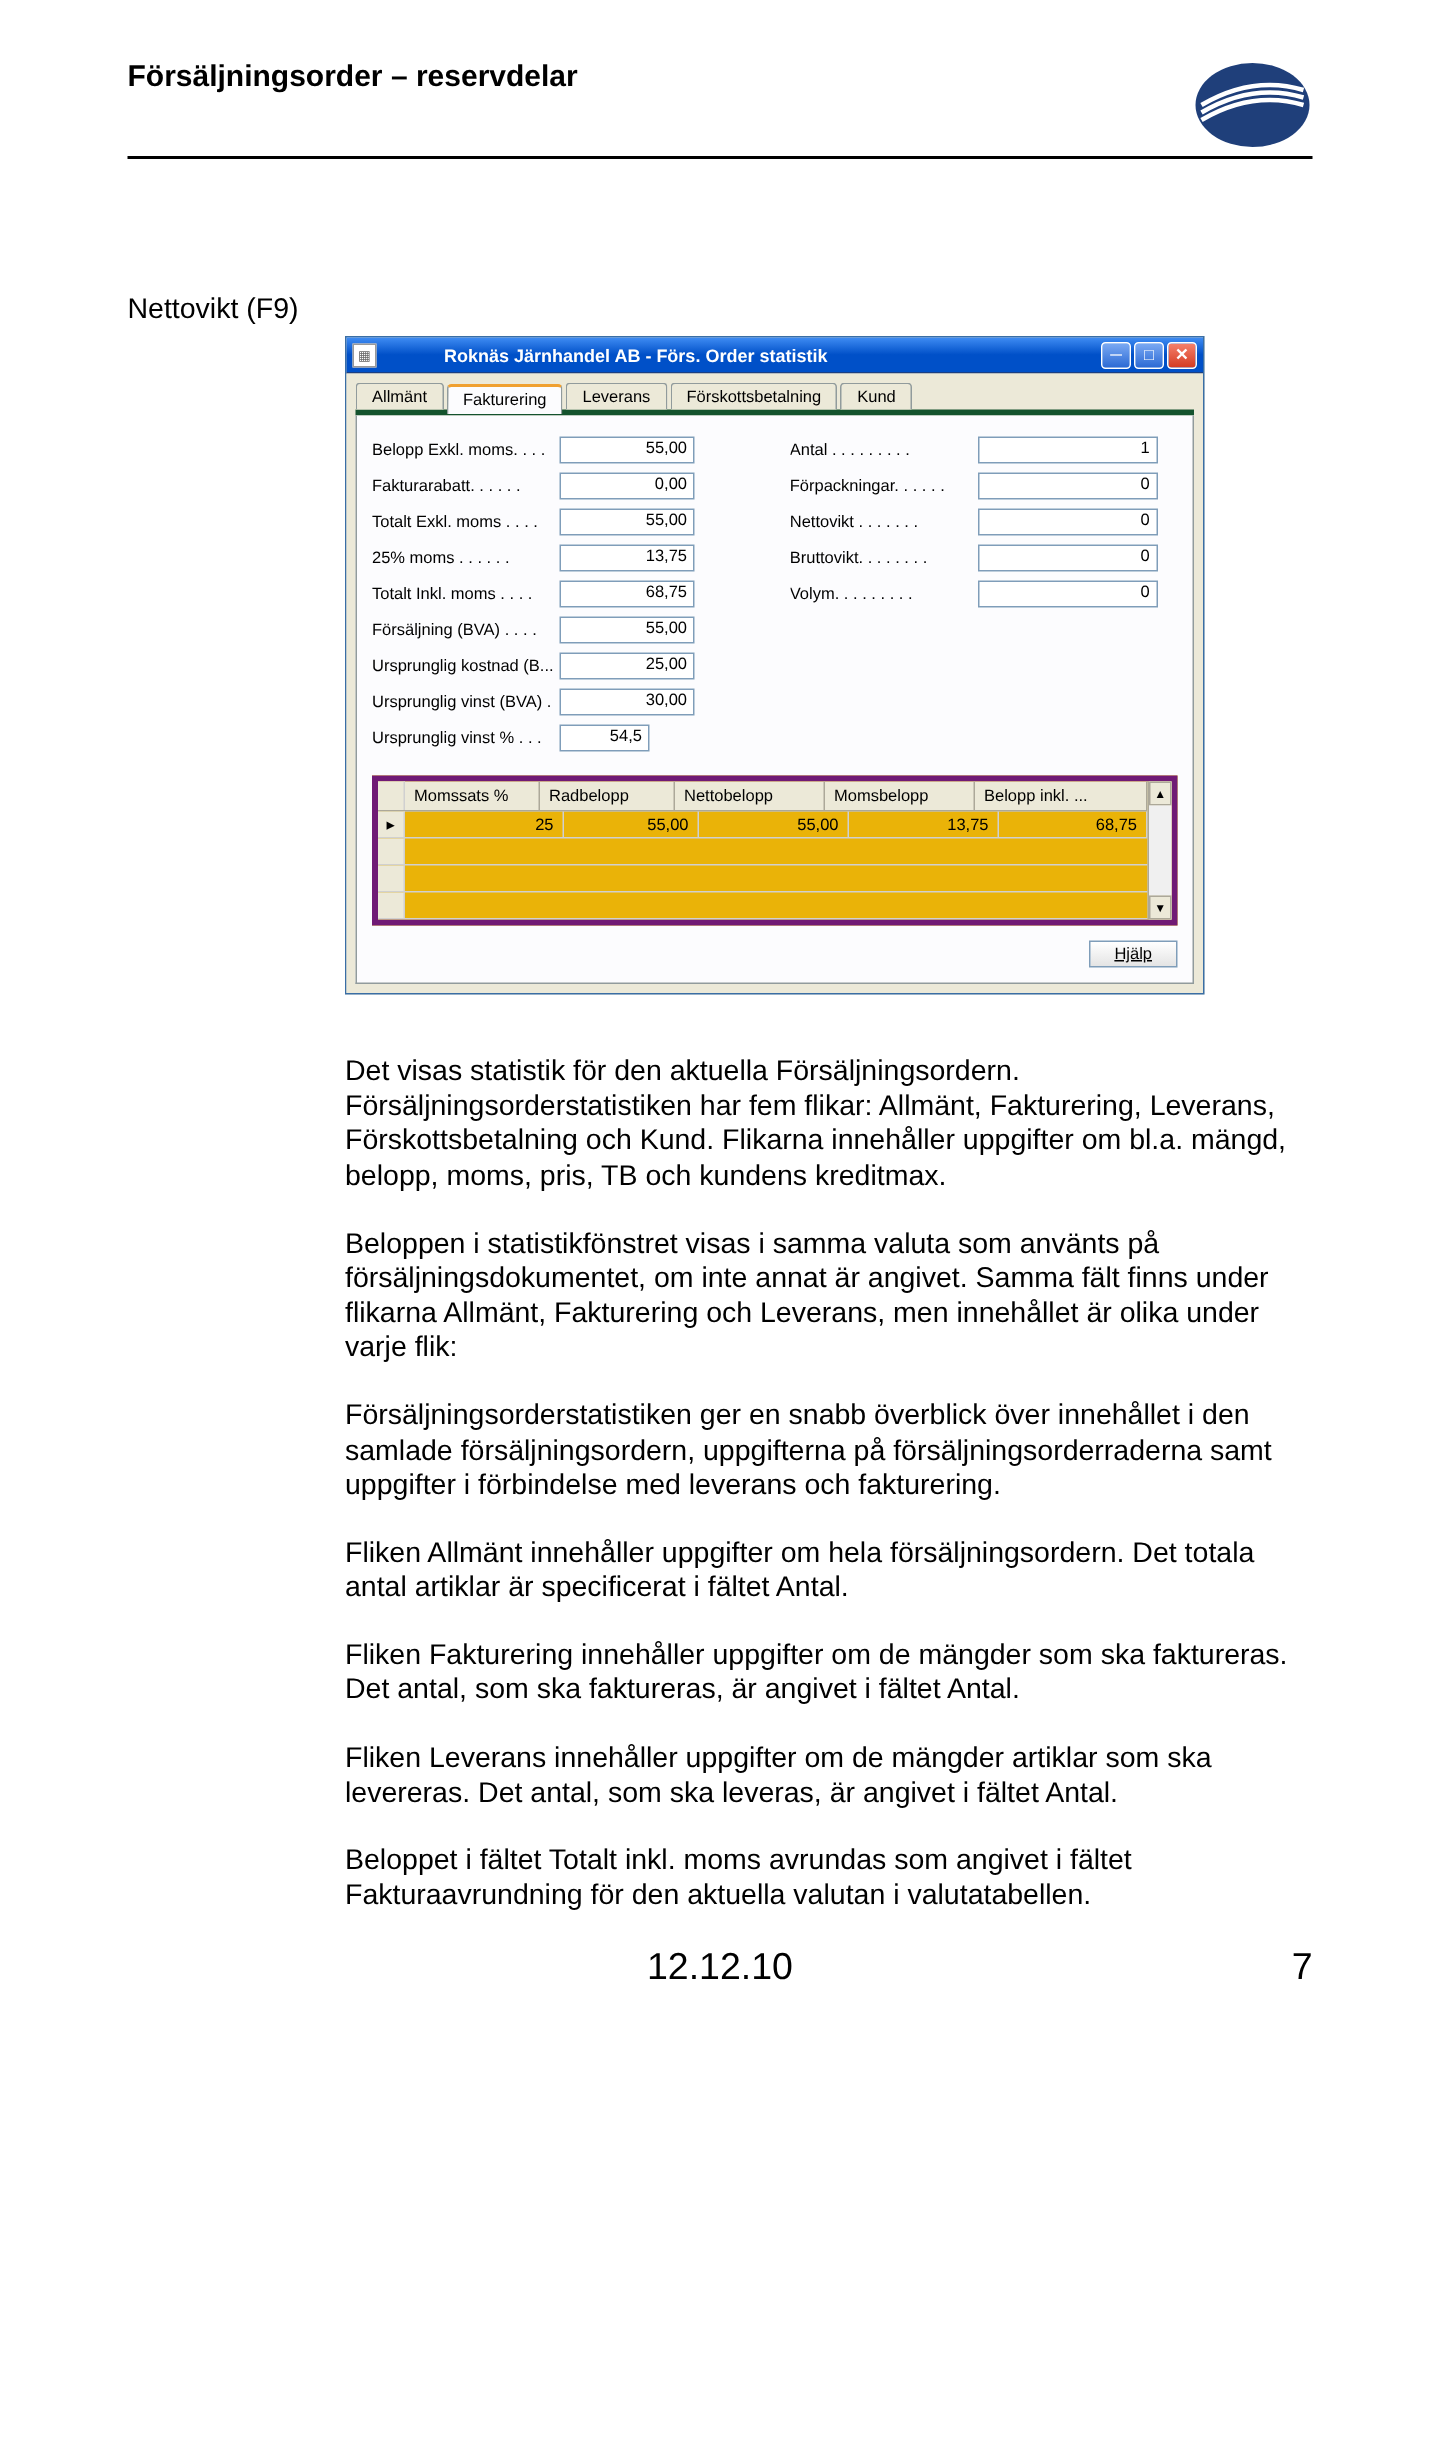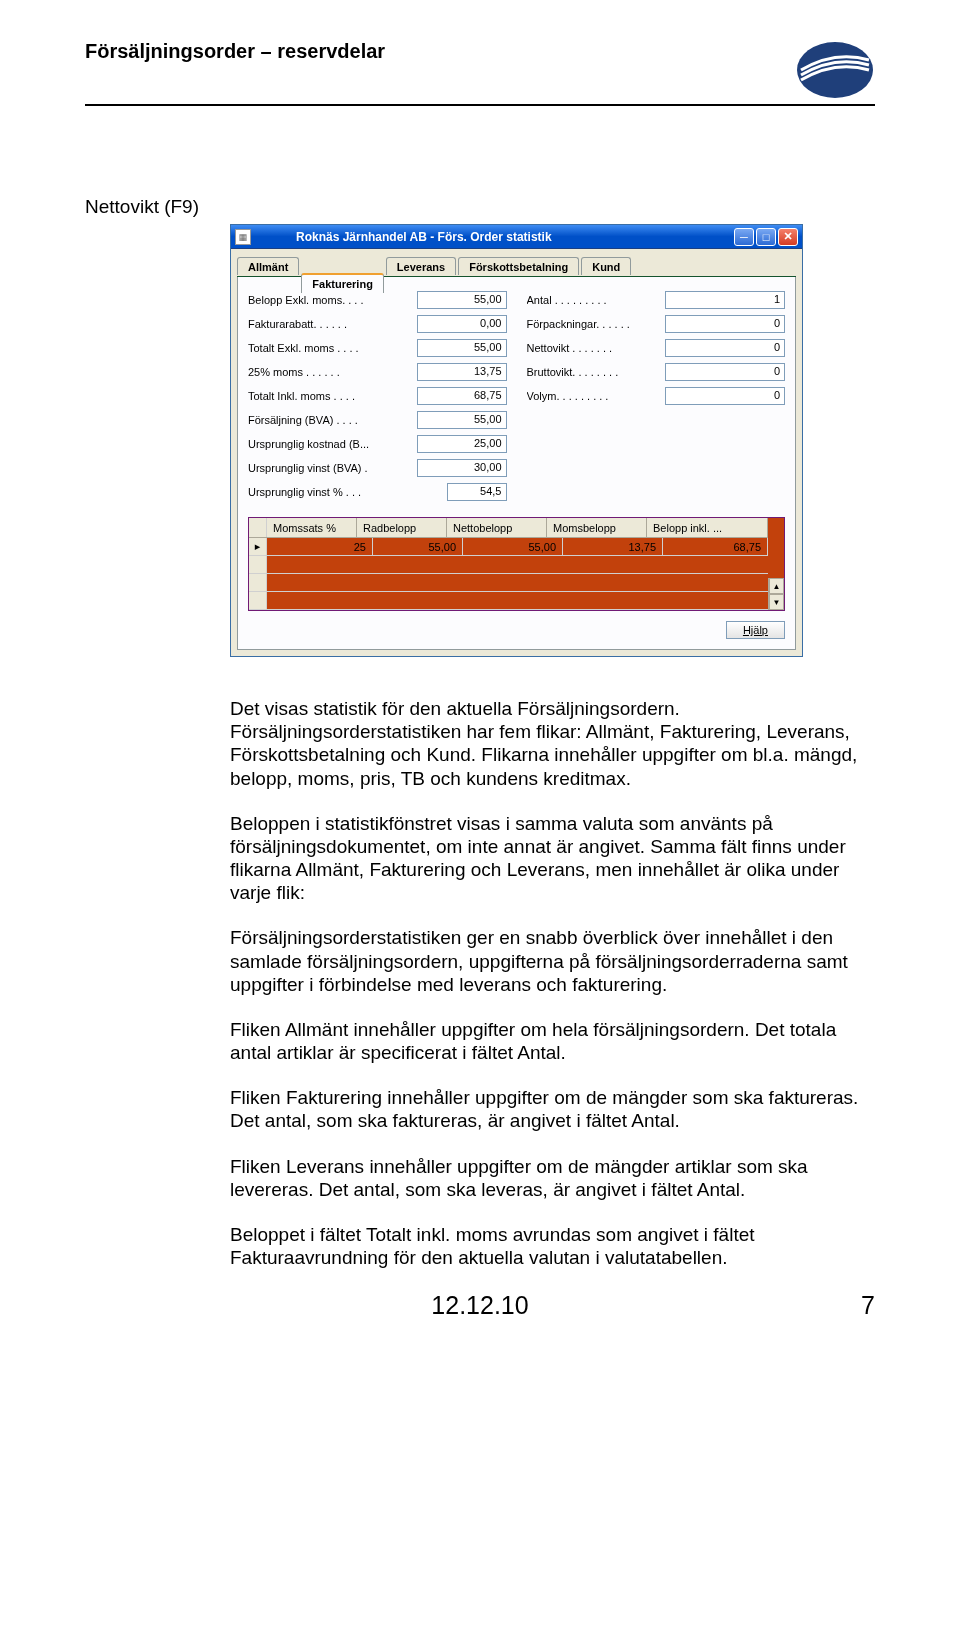--- a/index.html
+++ b/index.html
@@ -87,75 +87,72 @@
     background: linear-gradient(to bottom, #f5816b, #d43b22);
     color: #fff;
     font-weight: bold;
   }
   .win-body {
     padding: 6px;
     background: #ece9d8;
   }
   .tabstrip {
     display: flex;
-    align-items: center;
-    border-bottom: 1px solid #14532d;
+    align-items: flex-start;
+    border-bottom: 4px solid #14532d;
     height: 22px;
-    font-weight: bold;
   }
   .tab {
     border: 1px solid #919b9c;
     border-bottom: none;
     border-radius: 3px 3px 0 0;
     padding: 3px 10px 2px 10px;
     margin-right: 2px;
     background: #ece9d8;
     font-size: 11px;
     cursor: pointer;
     position: relative;
   }
   .tab.active {
     background: #fcfcfe;
     border-top: 2px solid #f0a030;
     padding-bottom: 3px;
-    top: 17px;
+    top: 1px;
   }
   .tab-panel {
     border: 1px solid #919b9c;
     border-top: none;
     background: #fcfcfe;
     padding: 12px 10px 10px 10px;
   }
   .cols { display: flex; gap: 20px; }
   .col { flex: 1; }
   .row {
     display: flex;
     align-items: center;
     height: 22px;
     margin-bottom: 2px;
-    justify-content: space-between;
   }
   .row .lbl { width: 125px; font-size: 11px; white-space: nowrap; overflow: hidden; }
   .row .fld {
     border: 1px solid #7f9db9;
     background: #fff;
     height: 18px;
     width: 90px;
     font-size: 11px;
     text-align: right;
     padding: 1px 4px;
   }
   .row .fld.wide { width: 120px; }
   .grid {
     margin-top: 12px;
-    border: 1px solid #701a75;
-    background: #c2410c;
+    border: 4px solid #701a75;
+    background: #eab308;
     width: 100%;
     display: flex;
-    align-items: flex-end;
   }
   .grid-main { flex: 1; }
   .grid-head {
     display: flex;
     background: #ece9d8;
     border-bottom: 1px solid #aca899;
     height: 20px;
   }
   .gh {
     border-right: 1px solid #aca899;

